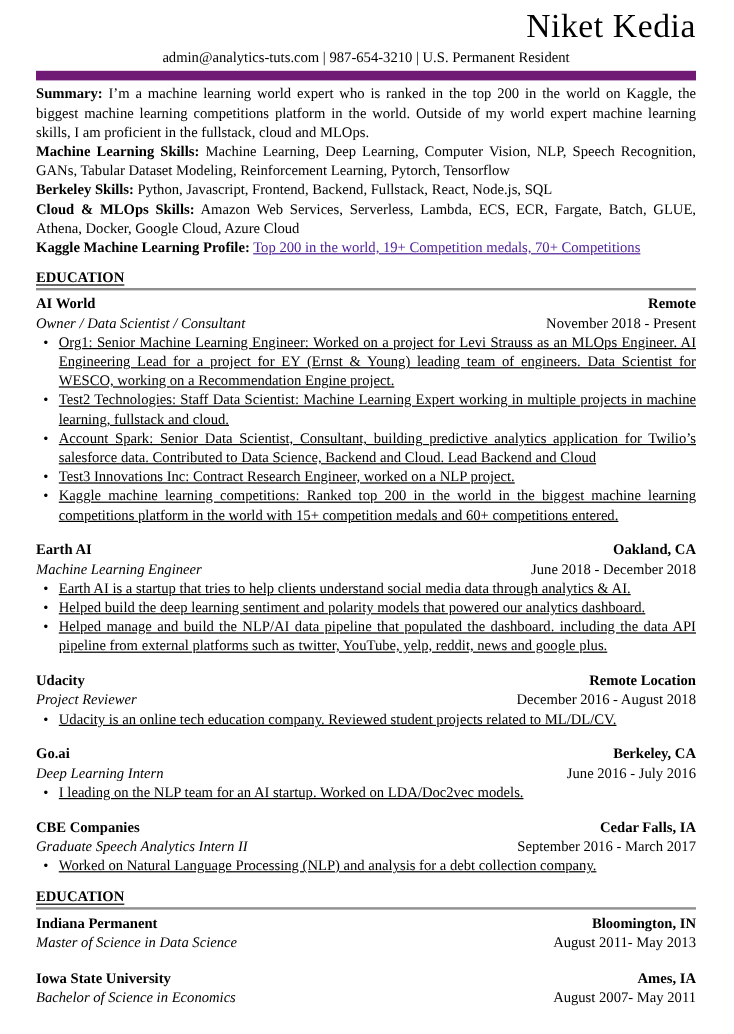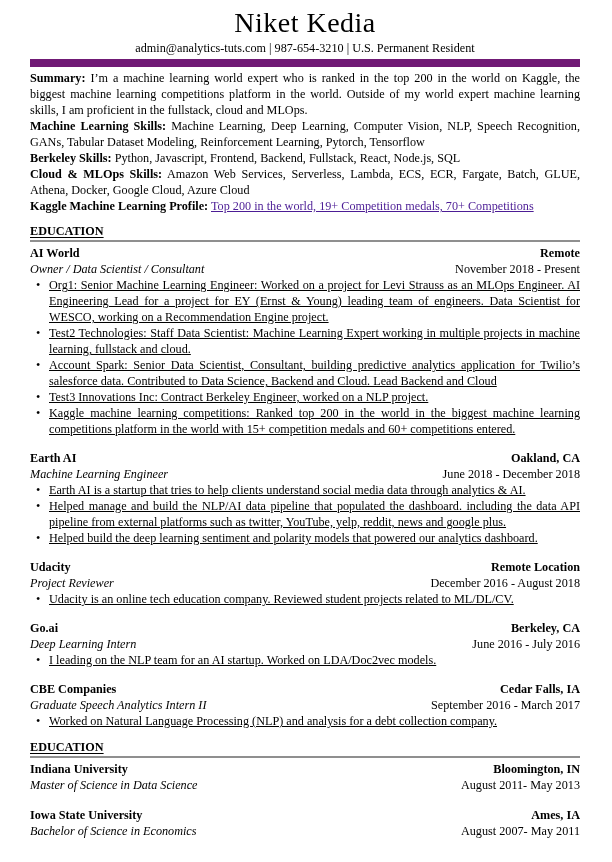--- a/index.html
+++ b/index.html
@@ -6,21 +6,21 @@
   .page {
     width: 612px; height: 862px; box-sizing: border-box;
     padding: 6px 32px 0 30px;
     background: #ffffff; color: #000;
     font-family: "Liberation Serif", "DejaVu Serif", serif;
     font-size: 12.2px; line-height: 16px;
     overflow: hidden;
   }
   .name {
     font-size: 28px; line-height: 34px; font-weight: normal;
-    text-align: center; margin: 0; letter-spacing: 0.5px;
+    text-align: right; margin: 0; letter-spacing: 0.5px;
   }
   .contact {
     text-align: center; padding-bottom: 3px;
     border-bottom: 8px solid #701a75;
   }
   .profile { margin-top: 3px; }
   .profile p { margin: 0; text-align: justify; }
   .b { font-weight: bold; }
   .i { font-style: italic; }
   .link { color: #4c1d95; text-decoration: underline; cursor: pointer; }
@@ -68,38 +68,38 @@
         <span class="b">Remote</span>
       </div>
       <div class="row">
         <span class="i">Owner / Data Scientist / Consultant</span>
         <span>November 2018 - Present</span>
       </div>
       <ul class="bullets">
         <li>Org1: Senior Machine Learning Engineer: Worked on a project for Levi Strauss as an MLOps Engineer. AI Engineering Lead for a project for EY (Ernst &amp; Young) leading team of engineers. Data Scientist for WESCO, working on a Recommendation Engine project.</li>
         <li>Test2 Technologies: Staff Data Scientist: Machine Learning Expert working in multiple projects in machine learning, fullstack and cloud.</li>
         <li>Account Spark: Senior Data Scientist, Consultant, building predictive analytics application for Twilio’s salesforce data. Contributed to Data Science, Backend and Cloud. Lead Backend and Cloud</li>
-        <li>Test3 Innovations Inc: Contract Berkeley Engineer, worked on a NLP project.</li>
+        <li>Test3 Innovations Inc: Contract Research Engineer, worked on a NLP project.</li>
         <li>Kaggle machine learning competitions: Ranked top 200 in the world in the biggest machine learning competitions platform in the world with 15+ competition medals and 60+ competitions entered.</li>
       </ul>
     </div>
 
     <div class="job">
       <div class="row">
         <span class="b">Earth AI</span>
         <span class="b">Oakland, CA</span>
       </div>
       <div class="row">
         <span class="i">Machine Learning Engineer</span>
         <span>June 2018 - December 2018</span>
       </div>
       <ul class="bullets">
         <li>Earth AI is a startup that tries to help clients understand social media data through analytics &amp; AI.</li>
+        <li>Helped build the deep learning sentiment and polarity models that powered our analytics dashboard.</li>
         <li>Helped manage and build the NLP/AI data pipeline that populated the dashboard. including the data API pipeline from external platforms such as twitter, YouTube, yelp, reddit, news and google plus.</li>
-        <li>Helped build the deep learning sentiment and polarity models that powered our analytics dashboard.</li>
       </ul>
     </div>
 
     <div class="job">
       <div class="row">
         <span class="b">Udacity</span>
         <span class="b">Remote Location</span>
       </div>
       <div class="row">
         <span class="i">Project Reviewer</span>
@@ -137,21 +137,21 @@
         <li>Worked on Natural Language Processing (NLP) and analysis for a debt collection company.</li>
       </ul>
     </div>
   </div>
 
   <div class="edu-sec">
     <div class="sec-title"><span>EDUCATION</span></div>
 
     <div class="edu first">
       <div class="row">
-        <span class="b">Indiana University</span>
+        <span class="b">Indiana Permanent</span>
         <span class="b">Bloomington, IN</span>
       </div>
       <div class="row">
         <span class="i">Master of Science in Data Science</span>
         <span>August 2011- May 2013</span>
       </div>
     </div>
 
     <div class="edu second">
       <div class="row">

